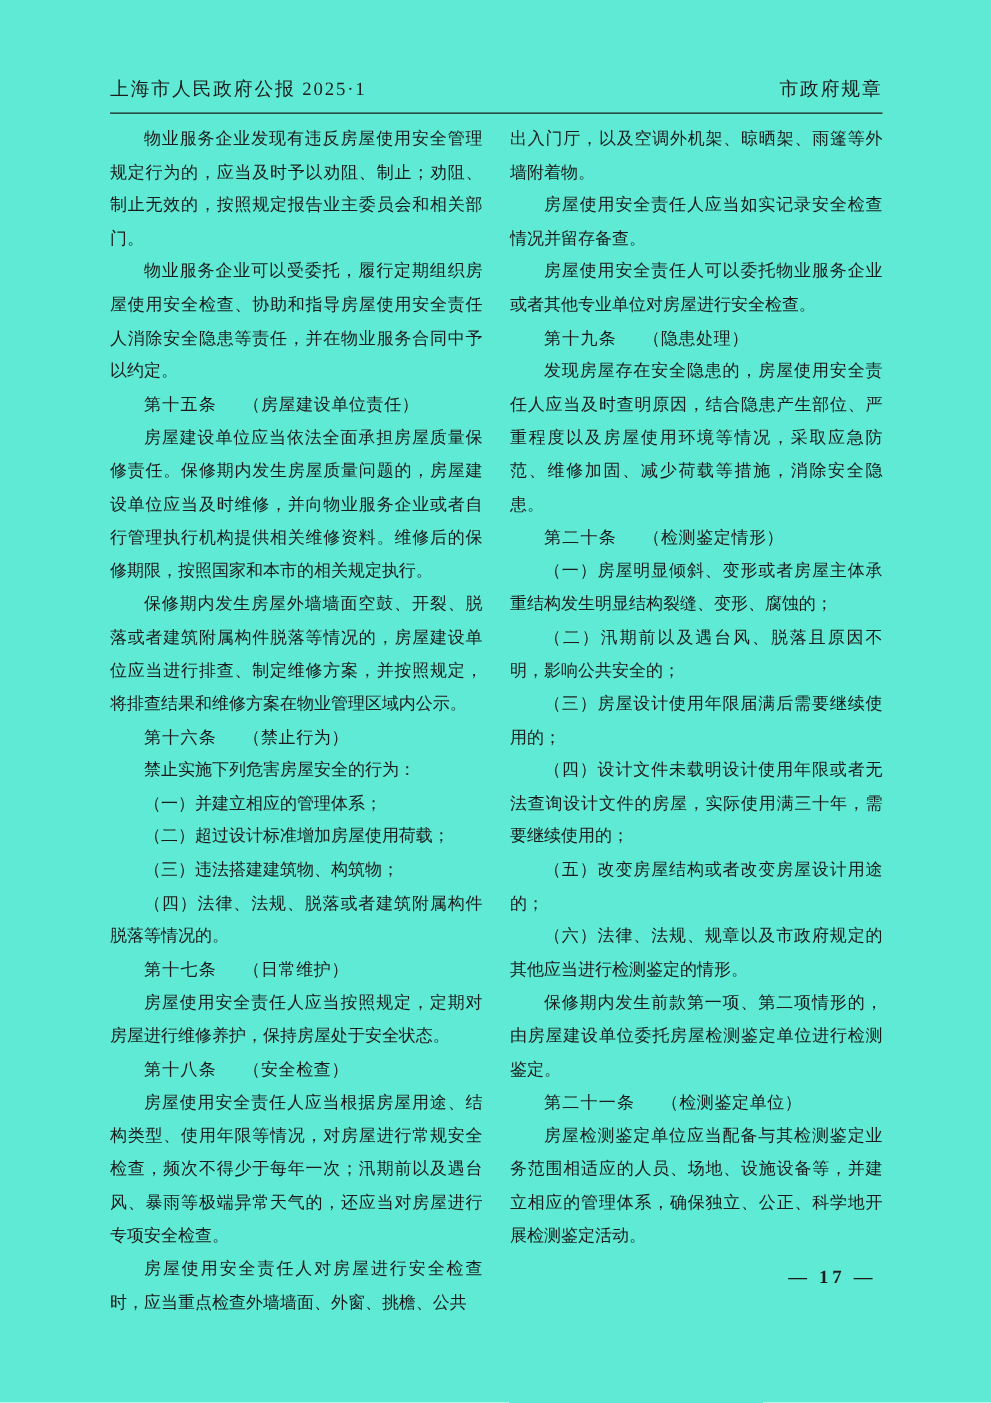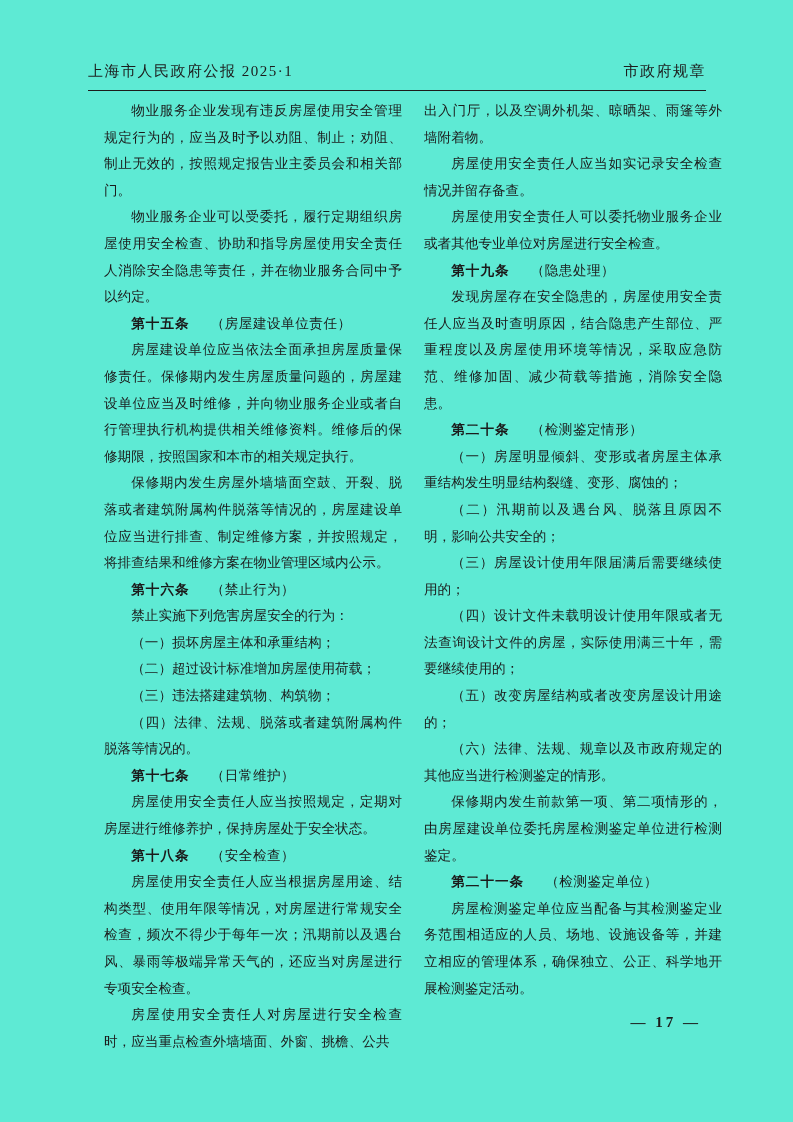--- a/index.html
+++ b/index.html
@@ -30,21 +30,21 @@
   }
   .header-rule {
     position: absolute;
     left: 88px;
     top: 90px;
     width: 618px;
     border-top: 1.5px solid #1c1c1c;
   }
   .content {
     position: absolute;
-    left: 104px;
+    left: 88px;
     top: 98px;
     width: 618px;
     display: flex;
     gap: 22px;
   }
   .col {
     width: 298px;
     font-size: 13.6px;
     line-height: 26.6px;
     text-align: justify;
@@ -53,21 +53,21 @@
   }
   .col p {
     margin: 0;
     padding: 0;
     text-indent: 2em;
   }
   .col p.noindent {
     text-indent: 0;
   }
   .col p.heading .art-num {
-    font-weight: bold;
+    font-weight: normal;
     margin-right: 1.55em;
     letter-spacing: 1px;
   }
   .col p.heading .art-title {
     font-weight: normal;
     letter-spacing: 0.5px;
   }
   .footer {
     position: absolute;
     top: 1014px;
@@ -92,21 +92,21 @@
 
   <div class="content">
     <div class="col" id="col-left">
         <p>物业服务企业发现有违反房屋使用安全管理规定行为的，应当及时予以劝阻、制止；劝阻、制止无效的，按照规定报告业主委员会和相关部门。</p>
         <p>物业服务企业可以受委托，履行定期组织房屋使用安全检查、协助和指导房屋使用安全责任人消除安全隐患等责任，并在物业服务合同中予以约定。</p>
         <p class="heading"><span class="art-num">第十五条</span><span class="art-title">（房屋建设单位责任）</span></p>
         <p>房屋建设单位应当依法全面承担房屋质量保修责任。保修期内发生房屋质量问题的，房屋建设单位应当及时维修，并向物业服务企业或者自行管理执行机构提供相关维修资料。维修后的保修期限，按照国家和本市的相关规定执行。</p>
         <p>保修期内发生房屋外墙墙面空鼓、开裂、脱落或者建筑附属构件脱落等情况的，房屋建设单位应当进行排查、制定维修方案，并按照规定，将排查结果和维修方案在物业管理区域内公示。</p>
         <p class="heading"><span class="art-num">第十六条</span><span class="art-title">（禁止行为）</span></p>
         <p>禁止实施下列危害房屋安全的行为：</p>
-        <p>（一）损坏房屋主体和承重结构；</p>
+        <p>（一）并建立相应的管理体系；</p>
         <p>（二）超过设计标准增加房屋使用荷载；</p>
         <p>（三）违法搭建建筑物、构筑物；</p>
         <p>（四）法律、法规、脱落或者建筑附属构件脱落等情况的。</p>
         <p class="heading"><span class="art-num">第十七条</span><span class="art-title">（日常维护）</span></p>
         <p>房屋使用安全责任人应当按照规定，定期对房屋进行维修养护，保持房屋处于安全状态。</p>
         <p class="heading"><span class="art-num">第十八条</span><span class="art-title">（安全检查）</span></p>
         <p>房屋使用安全责任人应当根据房屋用途、结构类型、使用年限等情况，对房屋进行常规安全检查，频次不得少于每年一次；汛期前以及遇台风、暴雨等极端异常天气的，还应当对房屋进行专项安全检查。</p>
         <p>房屋使用安全责任人对房屋进行安全检查时，应当重点检查外墙墙面、外窗、挑檐、公共</p>
       </div>
     <div class="col" id="col-right">

